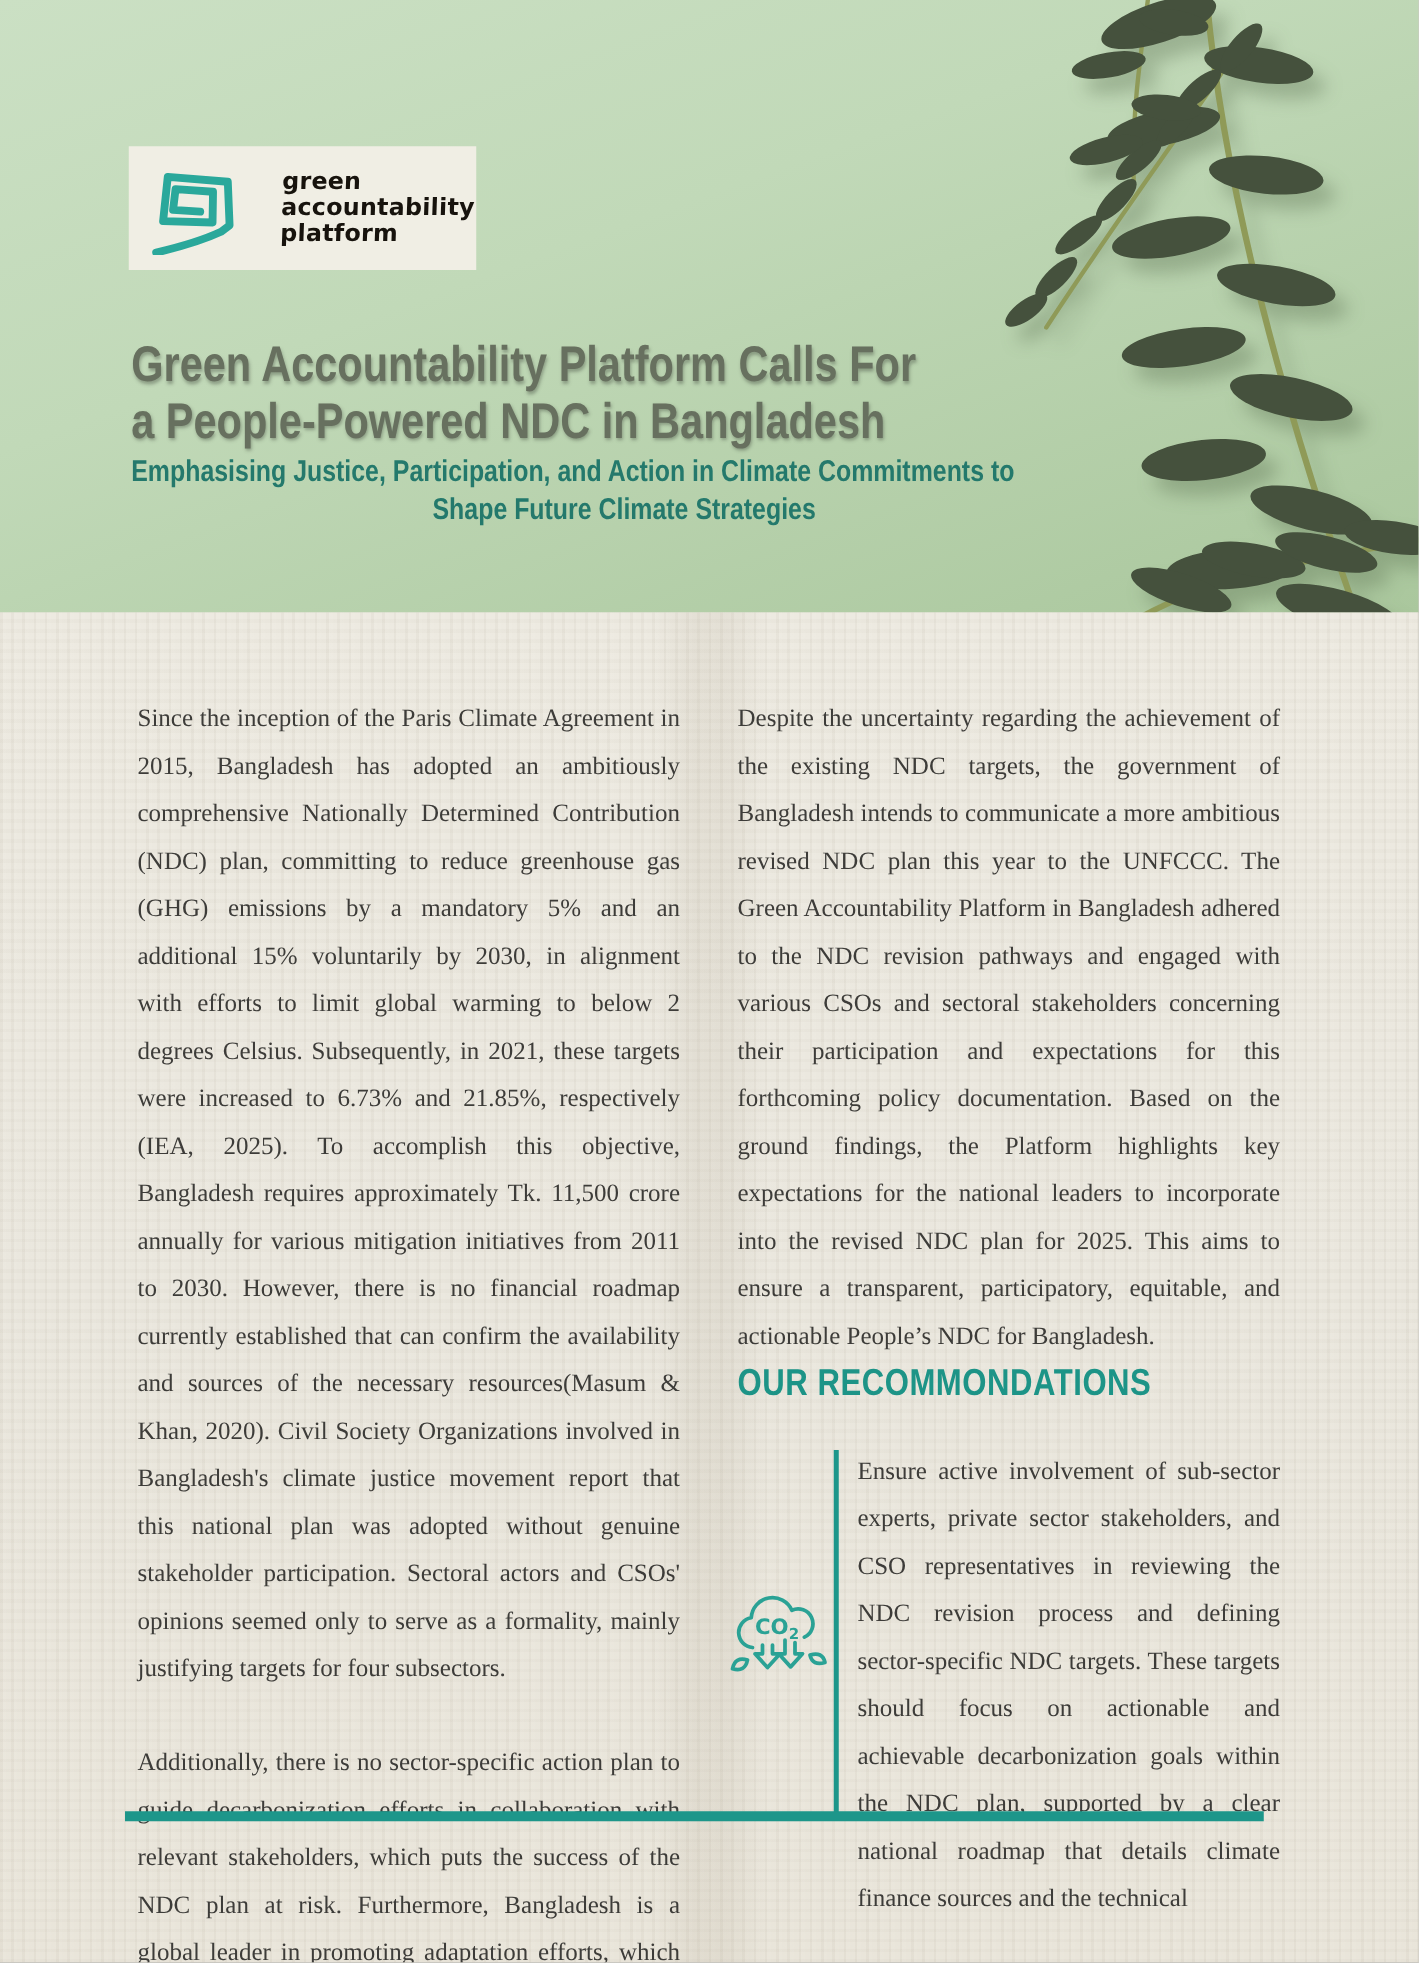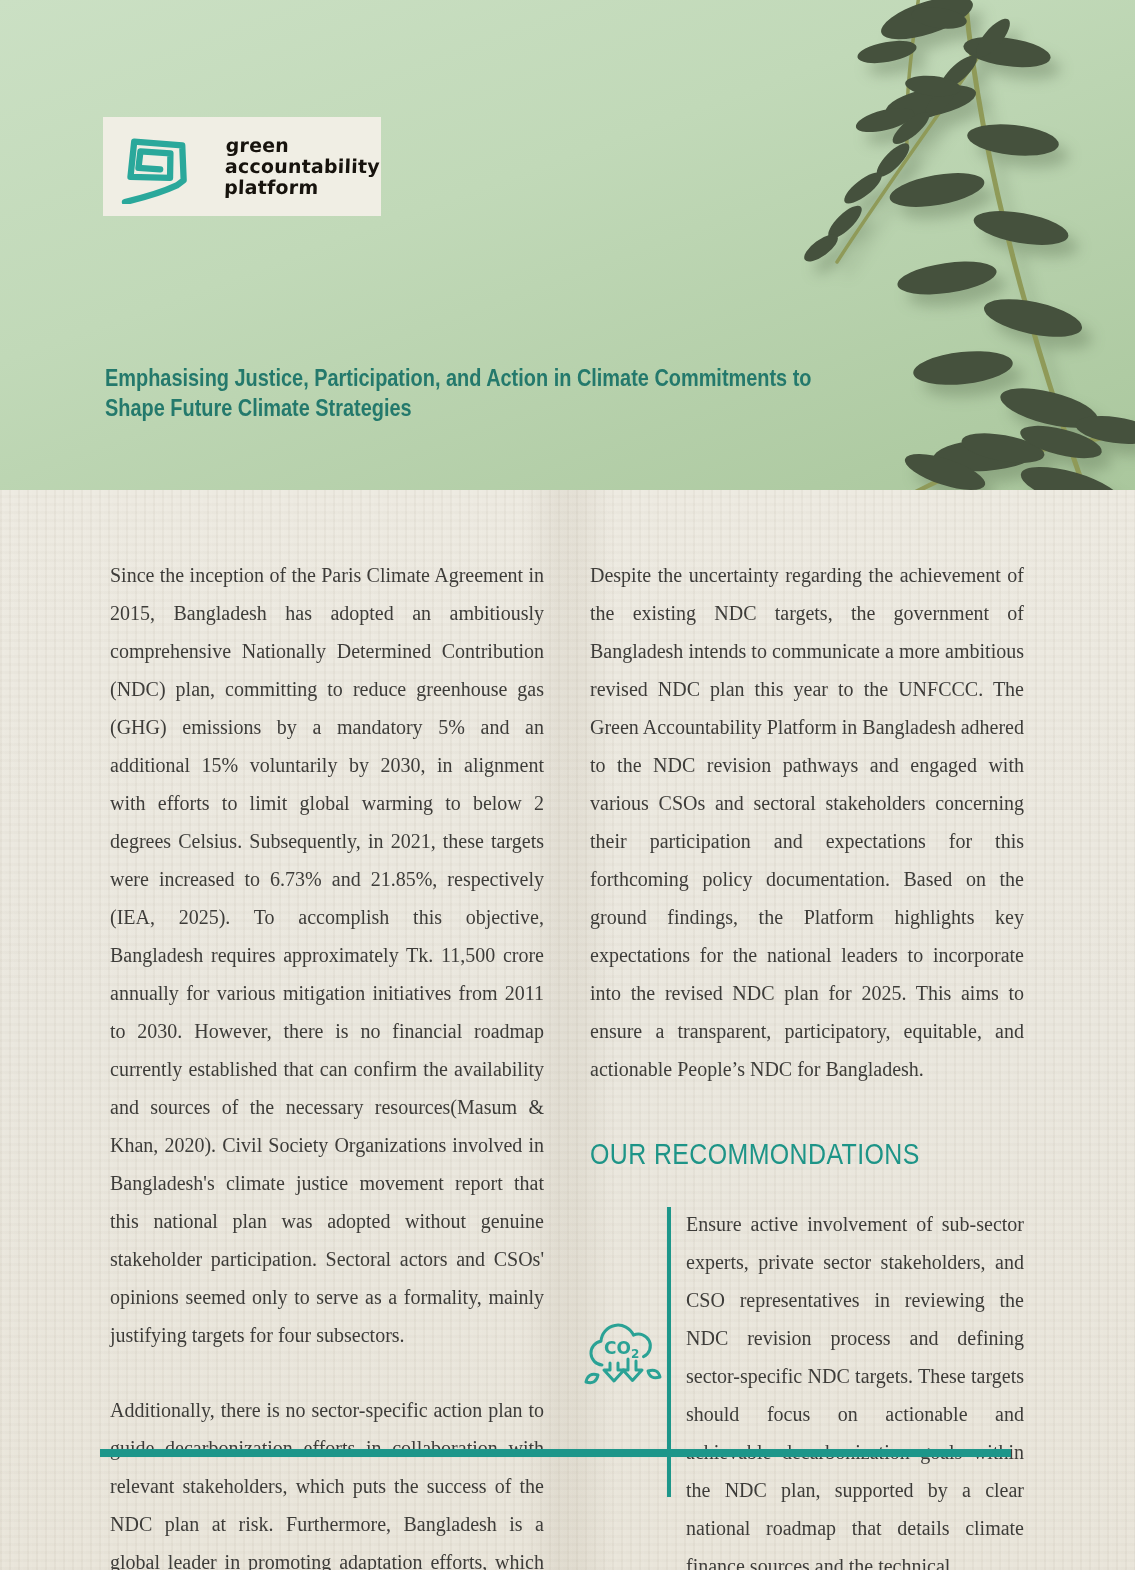--- a/index.html
+++ b/index.html
@@ -45,33 +45,34 @@
     white-space:nowrap;
   }
   .hero-title .cond, .hero-sub .cond, .rec-heading .cond {
     display:inline-block; transform:scaleX(0.83); transform-origin:0 50%;
     white-space:nowrap;
   }
   .hero-sub {
     position:absolute; left:105px; top:363px;
     color:#24796c; font-weight:600; font-size:24px; line-height:30px;
     white-space:nowrap;
+    text-align:center;
   }
   
   .col {
     position:absolute; top:556px; width:434px;
     font-family:"Liberation Serif", serif; font-size:20px; line-height:38px;
     color:#3d3c39; text-align:justify;
   }
   .col-left  { left:110px; }
   .col-right { left:590px; }
   .col p + p { margin-top:37px; }
   .rec-heading {
-    margin-top:47px; font-family:"Liberation Sans", sans-serif;
-    color:#1d9487; font-weight:400; font-size:30px; letter-spacing:0.5px;
+    font-family:"Liberation Sans", sans-serif;
+    color:#1d9487; font-weight:700; font-size:30px; letter-spacing:0.5px;
     white-space:nowrap;
   }
   .rec-block { position:relative; margin-top:32px; padding-left:96px; min-height:300px; }
   .rec-bar {
     position:absolute; left:77px; top:2px; width:4px; height:290px; background:#1d968a;
   }
   .rec-icon { position:absolute; left:-10px; top:108px; }
   
   .bottom-rule {
     position:absolute; left:100px; top:1449px; width:911px; height:8px;
@@ -133,20 +134,24 @@
         <path d="M 6 93 C 30 90, 55 86, 78 78 L 88 72 L 91 25 L 27 13 L 17 60 L 70 67 L 74 34 L 34 27 L 29 49 L 58 54" fill="none" stroke="#2aa89b" stroke-width="8.5" stroke-linecap="round" stroke-linejoin="round" transform="rotate(-6 50 50)"></path>
       </svg>
       <div class="logo-divider"></div>
       <div class="logo-text">
         <div>green</div>
         <div>accountability</div>
         <div>platform</div>
       </div>
     </div>
 
+    <h1 class="hero-title">
+      <span class="cond">Green Accountability Platform Calls For</span><br>
+      <span class="cond">a People-Powered NDC in Bangladesh</span>
+    </h1>
     <h2 class="hero-sub">
       <span class="cond">Emphasising Justice, Participation, and Action in Climate Commitments to</span><br>
       <span class="cond">Shape Future Climate Strategies</span>
     </h2>
   </header>
 
   <div class="paper-texture"></div>
 
   <div class="col col-left">
     <p>Since the inception of the Paris Climate Agreement in 2015, Bangladesh has adopted an ambitiously comprehensive Nationally Determined Contribution (NDC) plan, committing to reduce greenhouse gas (GHG) emissions by a mandatory 5% and an additional 15% voluntarily by 2030, in alignment with efforts to limit global warming to below 2 degrees Celsius. Subsequently, in 2021, these targets were increased to 6.73% and 21.85%, respectively (IEA, 2025). To accomplish this objective, Bangladesh requires approximately Tk. 11,500 crore annually for various mitigation initiatives from 2011 to 2030. However, there is no financial roadmap currently established that can confirm the availability and sources of the necessary resources(Masum &amp; Khan, 2020). Civil Society Organizations involved in Bangladesh's climate justice movement report that this national plan was adopted without genuine stakeholder participation. Sectoral actors and CSOs' opinions seemed only to serve as a formality, mainly justifying targets for four subsectors.</p>

